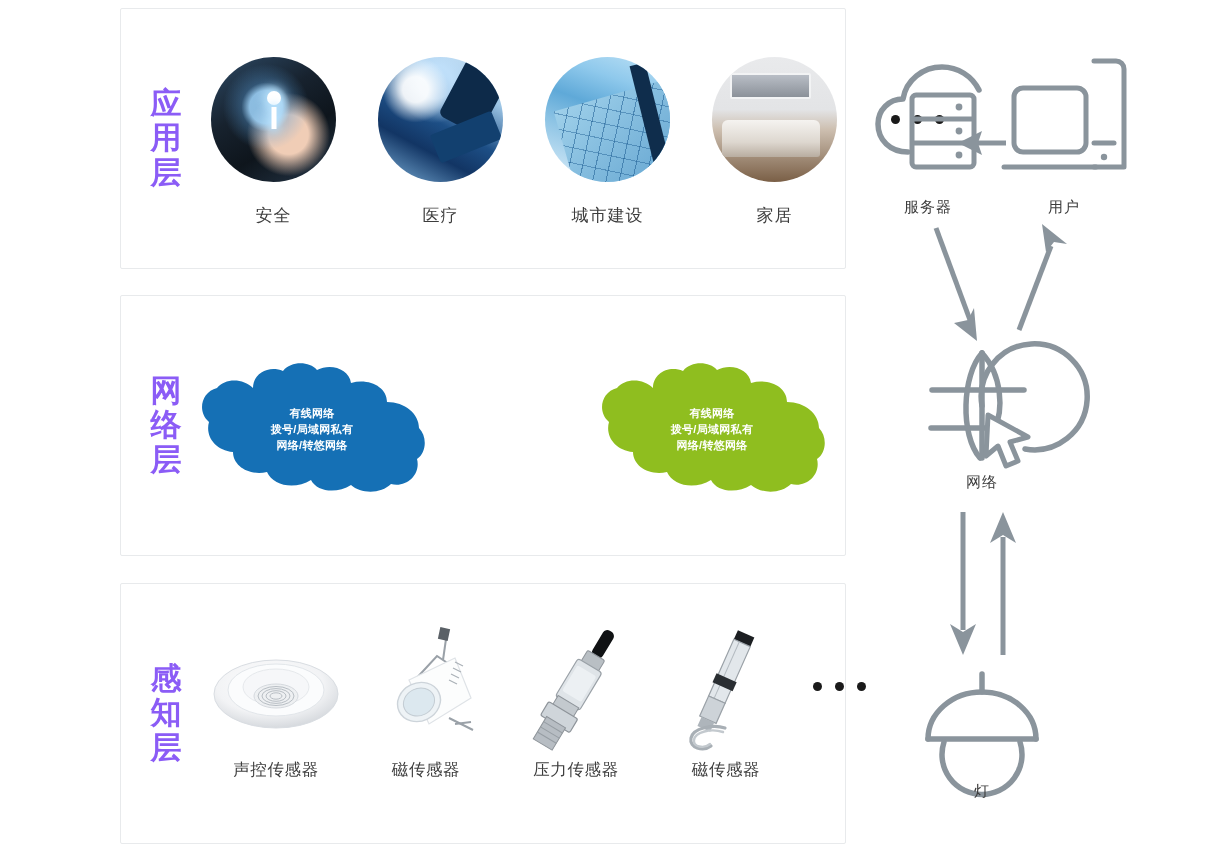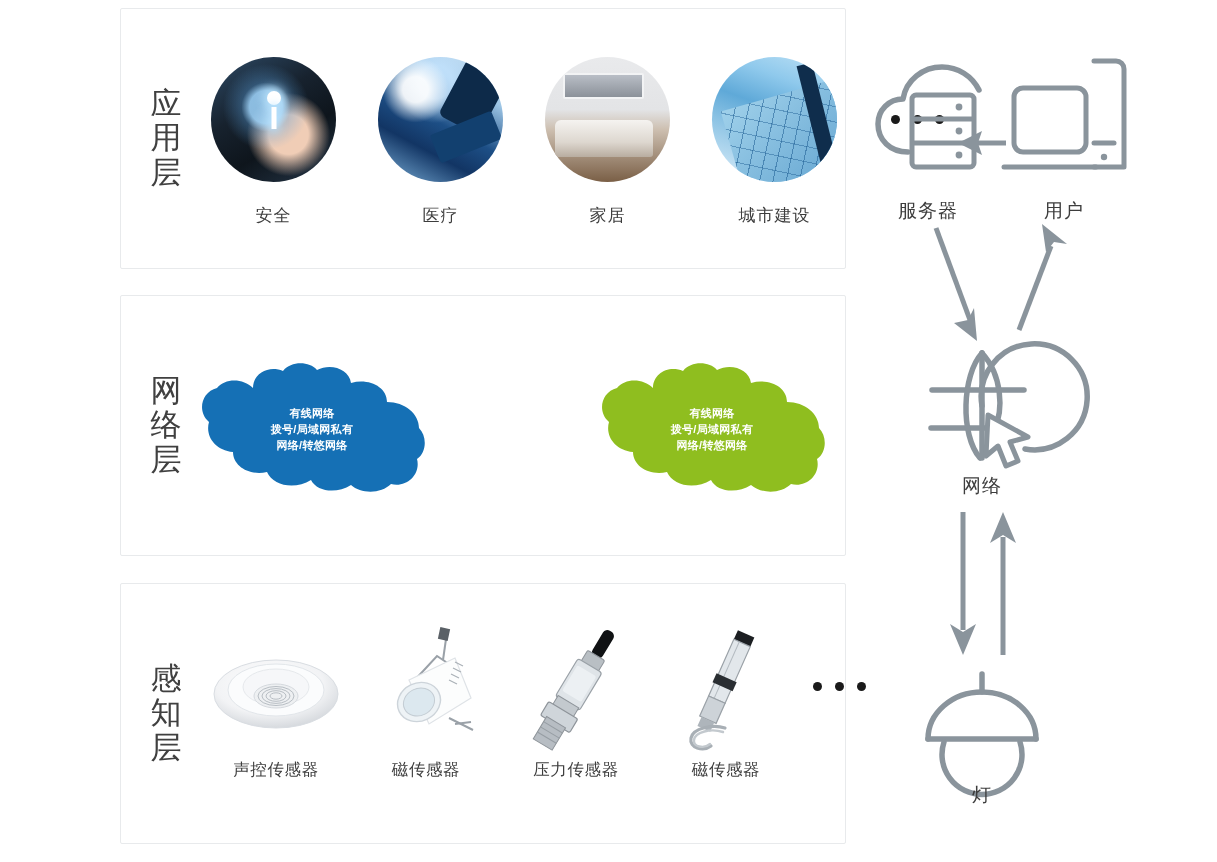--- a/index.html
+++ b/index.html
@@ -25,25 +25,25 @@
   #panel-sense   { top: 583px; height: 261px; }
 
   .layer-label {
     position: absolute;
     left: 22px;
     top: 50%;
     transform: translateY(-50%);
     width: 46px;
     font-size: 31px;
     line-height: 1.12;
-    color: #404040;
+    color: #8b5cf6;
     text-align: center;
     letter-spacing: 0;
     white-space: pre-line;
-    font-weight: 400;
+    font-weight: 700;
   }
 
   
   .app-row {
     position: absolute;
     left: 90px; top: 48px;
     width: 620px; height: 185px;
     display: flex;
     align-items: flex-start;
     gap: 42px;
@@ -212,21 +212,21 @@
   .sense-caption {
     font-size: 16.5px;
     color: #3d3d3d;
     letter-spacing: .6px;
   }
 
   
   .flow { position: absolute; left: 846px; top: 0; width: 371px; height: 862px; }
   .node-label {
     position: absolute;
-    font-size: 19px;
+    font-size: 15px;
     color: #3d3d3d;
     letter-spacing: 1px;
     text-align: center;
     white-space: nowrap;
   }
   #label-server  { left: 22px;  top: 198px; width: 120px; }
   #label-user    { left: 158px; top: 198px; width: 120px; }
   #label-network { left: 76px;  top: 473px; width: 120px; }
   #label-lamp    { left: 76px;  top: 782px; width: 120px; }
 </style>
@@ -243,27 +243,27 @@
       <div class="app-circle photo-security"></div>
       <div class="app-caption">安全</div>
     </div>
 
     <div class="app-item">
       <div class="app-circle photo-medical"></div>
       <div class="app-caption">医疗</div>
     </div>
 
     <div class="app-item">
+      <div class="app-circle photo-city"></div>
+      <div class="app-caption">城市建设</div>
+    </div>
+
+    <div class="app-item">
       <div class="app-circle photo-home"></div>
       <div class="app-caption">家居</div>
-    </div>
-
-    <div class="app-item">
-      <div class="app-circle photo-city"></div>
-      <div class="app-caption">城市建设</div>
     </div>
 
     <div class="ellipsis">
       <i></i>
         <i></i>
         <i></i>
     </div>
   </div>
 </div>
 

